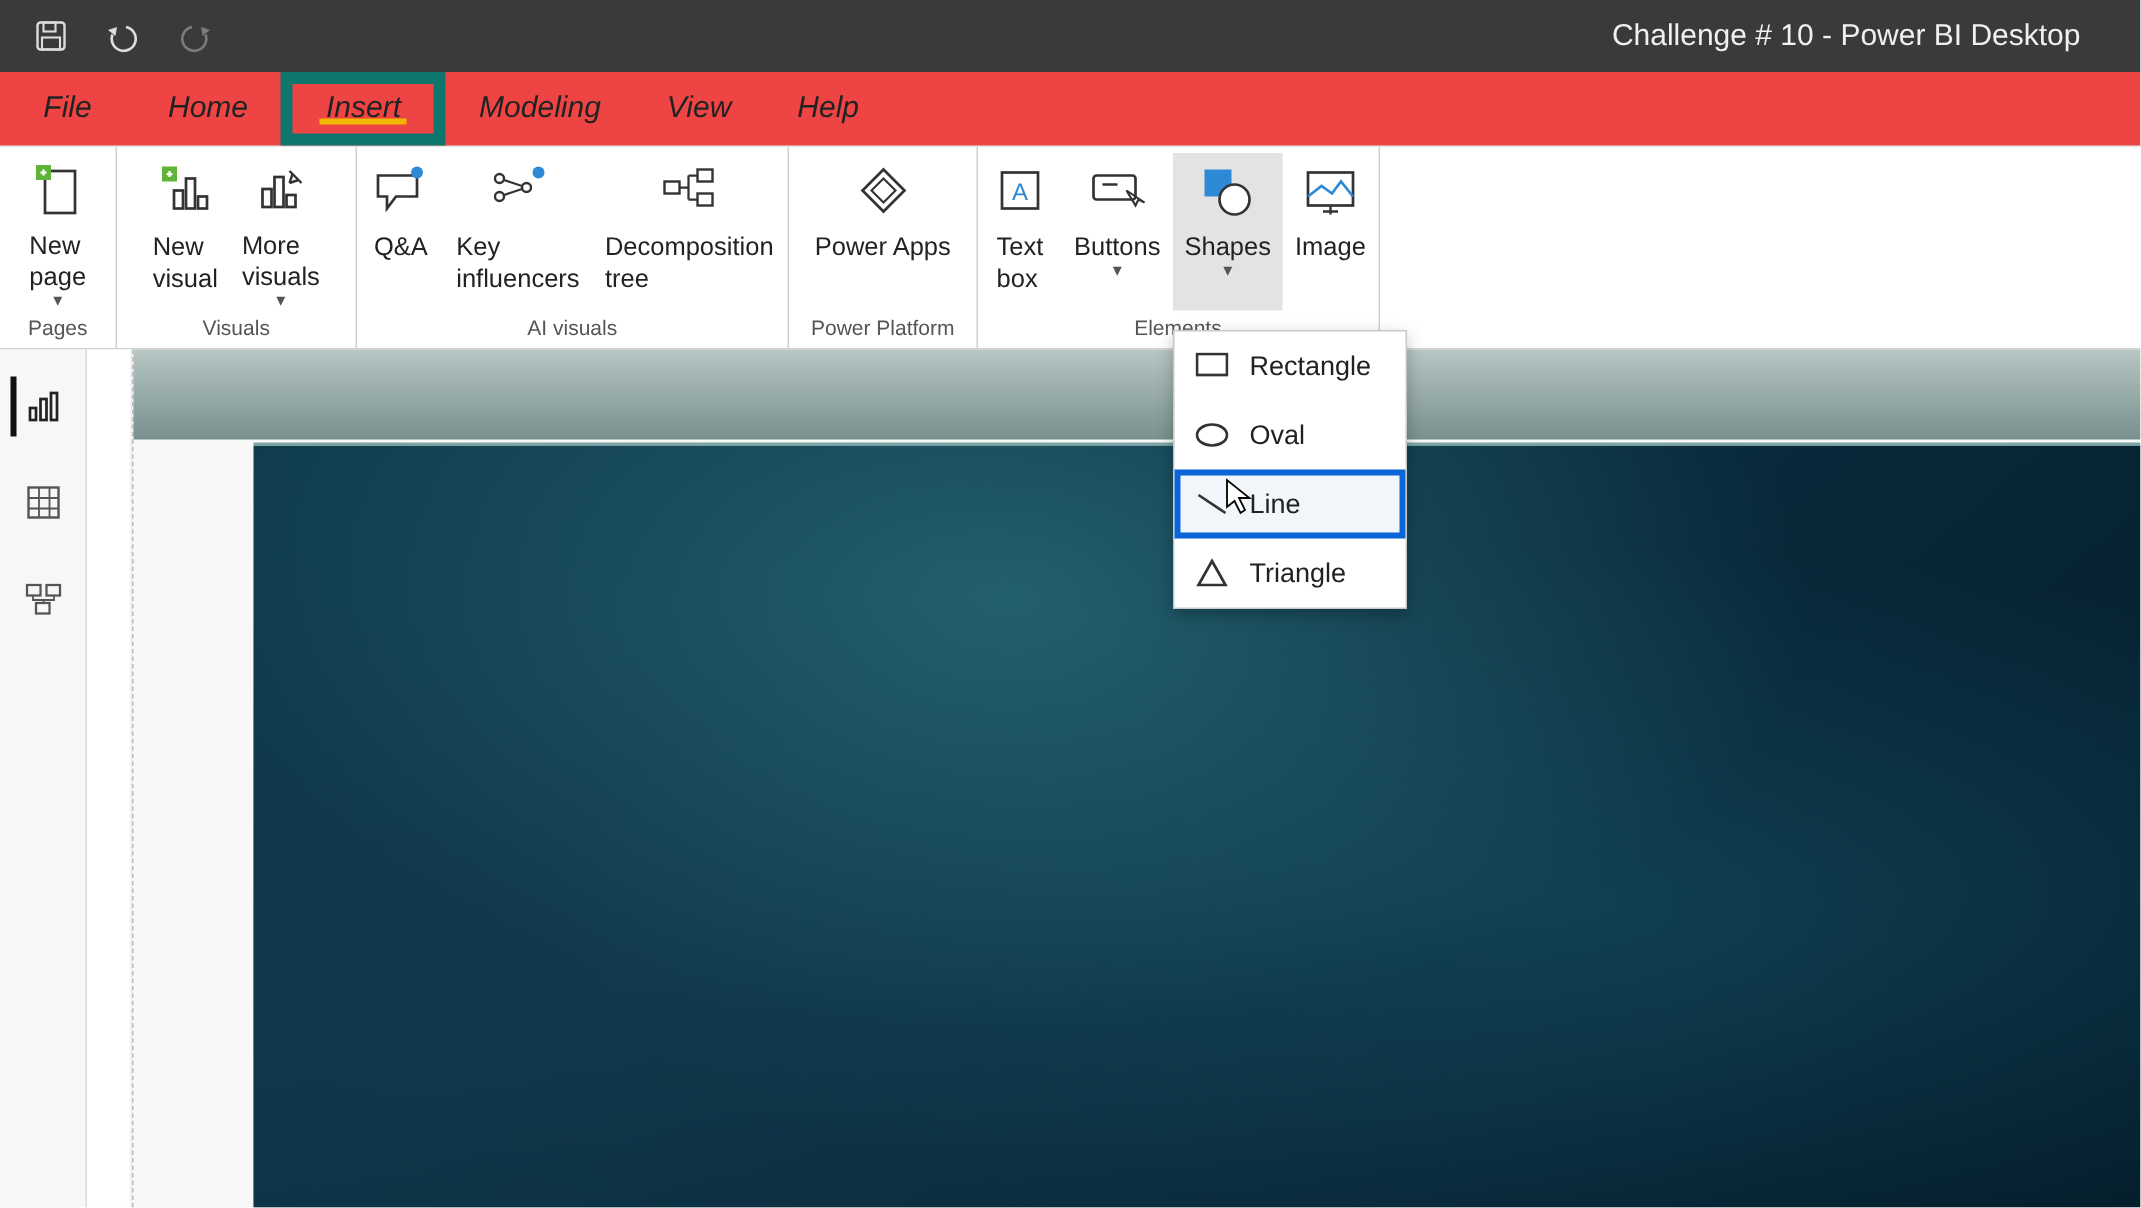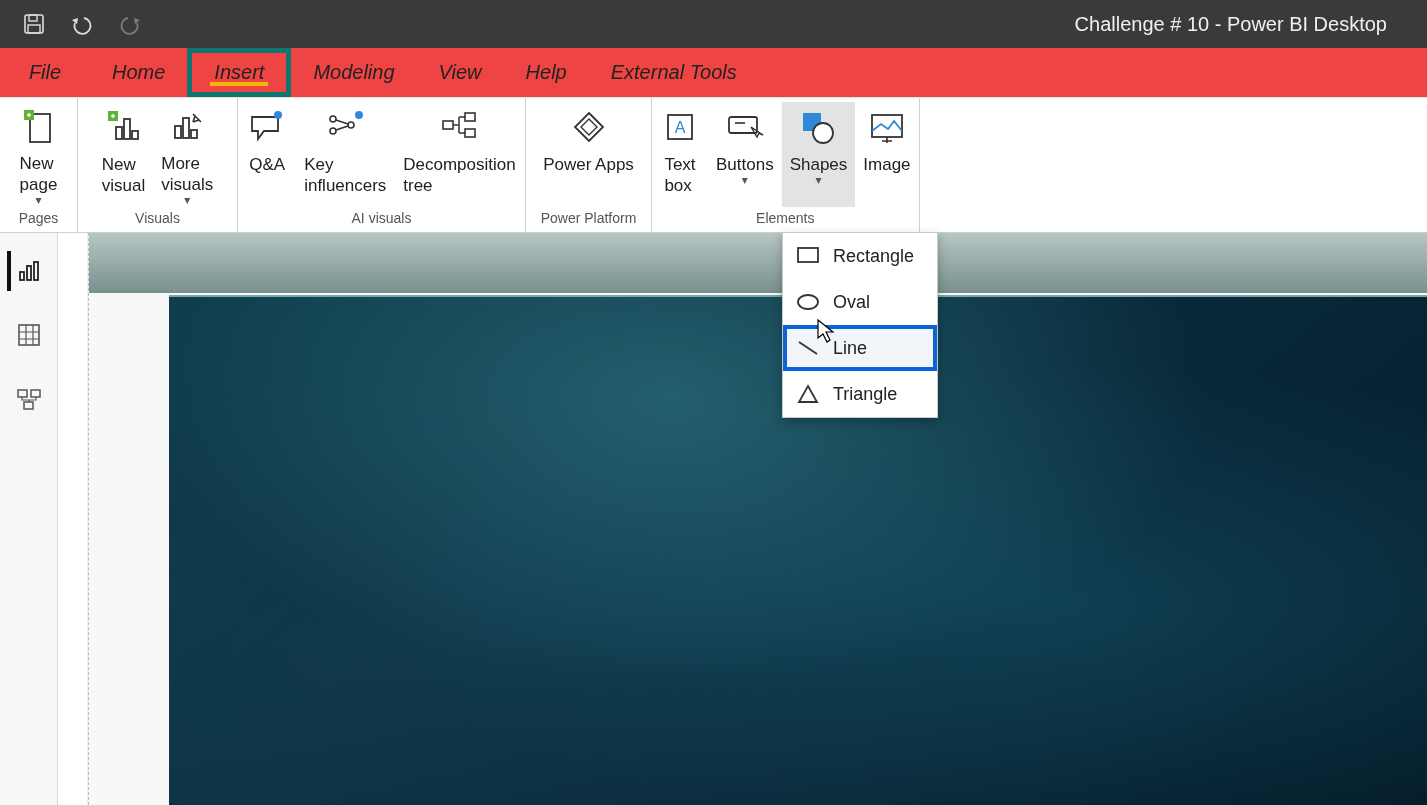--- a/index.html
+++ b/index.html
@@ -34,21 +34,21 @@
     color:#222;
   }
   .tab {
     padding: 0 22px;
     display:flex; align-items:center; justify-content:center;
     font-size: 20px;
     color:#222;
     position: relative;
   }
   .tab.active-callout {
-    border: 5px solid #0f766e;
+    border: 8px solid #0f766e;
   }
   .tab.active .underline {
     position:absolute;
     bottom:6px;
     left:18px; right:18px;
     height:4px;
     background:#f2b800;
   }
 
   
@@ -131,21 +131,21 @@
       radial-gradient(ellipse at 40% 20%, rgba(60,140,150,0.5), transparent 50%),
       radial-gradient(ellipse at 70% 60%, rgba(20,80,100,0.6), transparent 55%),
       radial-gradient(ellipse at 20% 70%, rgba(20,60,80,0.7), transparent 60%),
       linear-gradient(140deg, #0f3d4e 0%, #0a3042 35%, #072434 70%, #051e2c 100%);
     border-top: 2px solid #7aa5a5;
   }
 
   
   .shapes-menu {
     position:absolute;
-    top: 232px;
+    top: 220px;
     left: 782px;
     width: 156px;
     background:#fff;
     border:1px solid #c8c8c8;
     box-shadow: 0 4px 10px rgba(0,0,0,0.25);
     z-index: 10;
   }
   .shapes-menu .menuitem {
     height: 46px;
     display:flex;
@@ -202,21 +202,20 @@
 <div class="tabstrip">
   <div class="tab-file">File</div>
   <div class="tab">Home</div>
   <div class="tab active active-callout">
     <span>Insert</span>
     <div class="underline"></div>
   </div>
   <div class="tab">Modeling</div>
   <div class="tab">View</div>
   <div class="tab">Help</div>
-  <div class="tab">External Tools</div>
 </div>
 
 <div class="ribbon">
 
   <div class="rgroup" style="width:78px;">
     <div class="buttons">
       <div class="rbtn">
         <div class="icon">
           <svg width="34" height="38" viewBox="0 0 34 38">
             <rect x="8" y="6" width="20" height="28" fill="none" stroke="#333" stroke-width="1.8"></rect>

